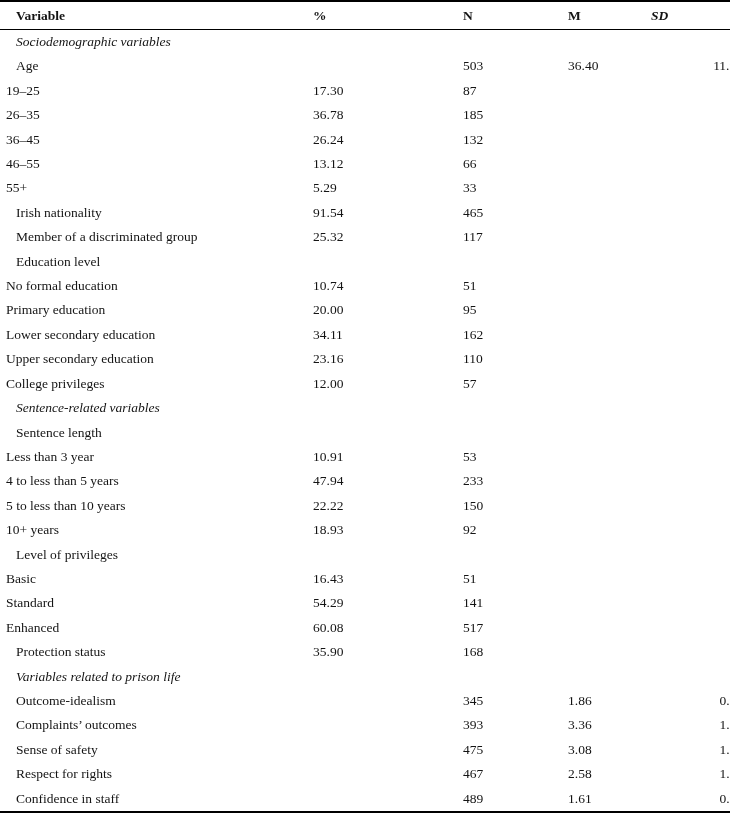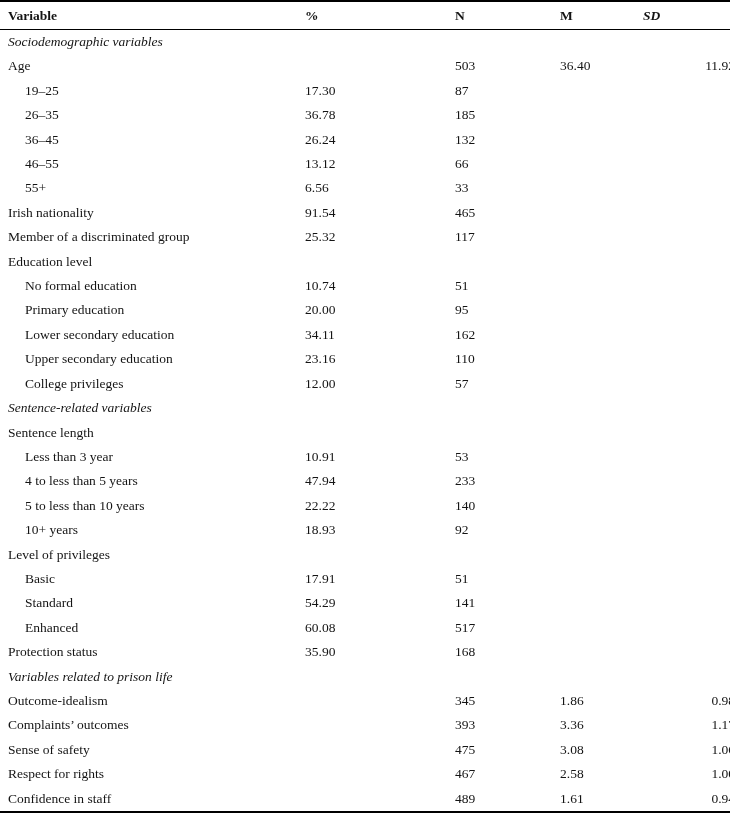--- a/index.html
+++ b/index.html
@@ -32,29 +32,29 @@
     line-height: 24.4px;
     font-weight: normal;
     text-align: left;
   }
   thead th {
     border-bottom: 1px solid #000;
     font-weight: bold;
     height: 27px;
     line-height: 27px;
   }
-  .col-variable { width: 297px; padding-left: 8px; }
+  .col-variable { width: 297px; padding-left: 16px; }
   .col-pct      { width: 150px; }
   .col-n        { width: 105px; }
   .col-m        { width: 83px;  }
   .col-sd       { width: 95px;  }
   th.col-sd     { font-style: italic; text-align: left; }
   td.col-sd     { text-align: right; padding-right: 3px; }
   td.section-label { font-style: italic; }
-  td.indent-1   { padding-left: 25px; }
+  td.indent-1   { padding-left: 6px; }
 </style>
 </head>
 <body>
 
 <table class="paper-table">
   <thead>
     <tr>
       <th class="col-variable">Variable</th>
       <th class="col-pct">%</th>
       <th class="col-n">N</th>
@@ -96,21 +96,21 @@
       </tr>
       <tr>
         <td class="col-variable indent-1">46–55</td>
         <td class="col-pct">13.12</td>
         <td class="col-n">66</td>
         <td class="col-m"></td>
         <td class="col-sd"></td>
       </tr>
       <tr>
         <td class="col-variable indent-1">55+</td>
-        <td class="col-pct">6.56</td>
+        <td class="col-pct">5.29</td>
         <td class="col-n">33</td>
         <td class="col-m"></td>
         <td class="col-sd"></td>
       </tr>
       <tr>
         <td class="col-variable">Irish nationality</td>
         <td class="col-pct">91.54</td>
         <td class="col-n">465</td>
         <td class="col-m"></td>
         <td class="col-sd"></td>
@@ -184,41 +184,41 @@
       <tr>
         <td class="col-variable indent-1">4 to less than 5 years</td>
         <td class="col-pct">47.94</td>
         <td class="col-n">233</td>
         <td class="col-m"></td>
         <td class="col-sd"></td>
       </tr>
       <tr>
         <td class="col-variable indent-1">5 to less than 10 years</td>
         <td class="col-pct">22.22</td>
-        <td class="col-n">140</td>
+        <td class="col-n">150</td>
         <td class="col-m"></td>
         <td class="col-sd"></td>
       </tr>
       <tr>
         <td class="col-variable indent-1">10+ years</td>
         <td class="col-pct">18.93</td>
         <td class="col-n">92</td>
         <td class="col-m"></td>
         <td class="col-sd"></td>
       </tr>
       <tr>
         <td class="col-variable">Level of privileges</td>
         <td class="col-pct"></td>
         <td class="col-n"></td>
         <td class="col-m"></td>
         <td class="col-sd"></td>
       </tr>
       <tr>
         <td class="col-variable indent-1">Basic</td>
-        <td class="col-pct">17.91</td>
+        <td class="col-pct">16.43</td>
         <td class="col-n">51</td>
         <td class="col-m"></td>
         <td class="col-sd"></td>
       </tr>
       <tr>
         <td class="col-variable indent-1">Standard</td>
         <td class="col-pct">54.29</td>
         <td class="col-n">141</td>
         <td class="col-m"></td>
         <td class="col-sd"></td>

